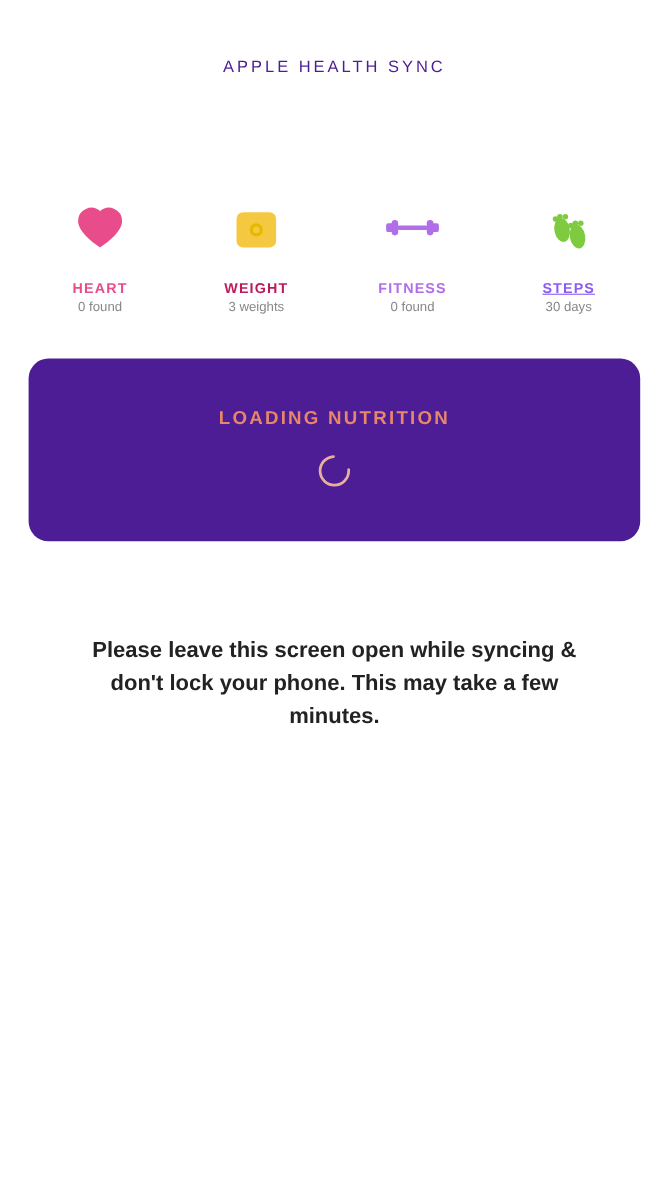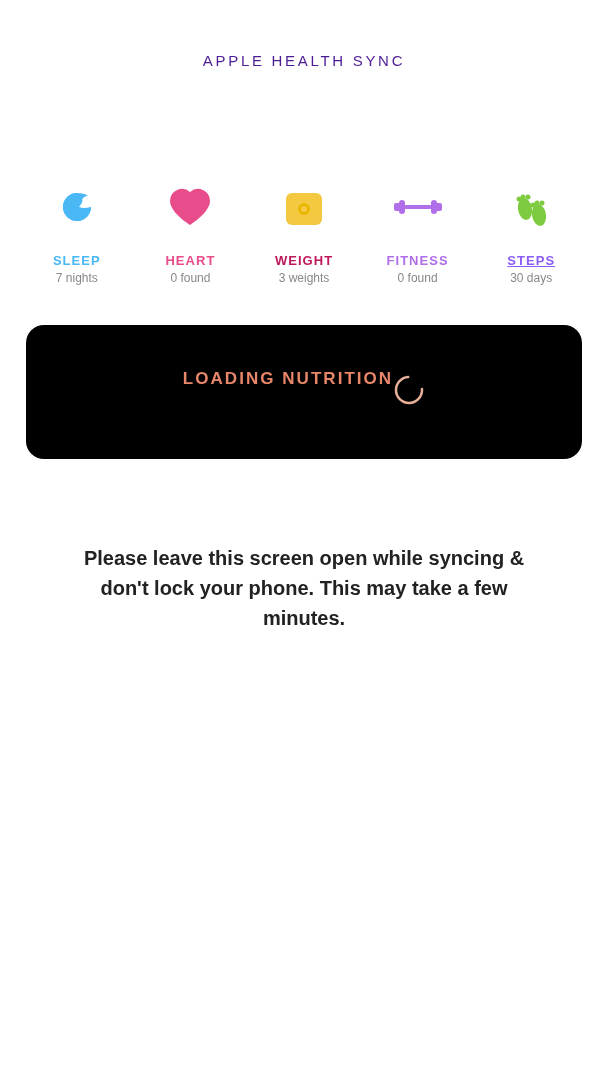--- a/index.html
+++ b/index.html
@@ -67,24 +67,24 @@
 
     .sleep-label { color: #4ab8f5; }
     .heart-label { color: #e84c8b; }
     .weight-label { color: #be185d; }
     .fitness-label { color: #b06ee8; }
     .steps-label { color: #8b5cf6; text-decoration: underline; }
 
     .loading-box {
       margin-top: 40px;
       width: 556px;
-      background-color: #000000;
+      background-color: #4c1d95;
       border-radius: 18px;
       display: flex;
-      flex-direction: row;
+      flex-direction: column;
       align-items: center;
       justify-content: center;
       padding: 44px 20px 48px 20px;
     }
 
     .loading-title {
       font-size: 17px;
       font-weight: 600;
       color: #e8866a;
       letter-spacing: 0.12em;
@@ -130,30 +130,20 @@
       font-weight: 400;
     }
   </style>
 </head>
 <body>
 
 <div class="page-title">APPLE HEALTH SYNC</div>
 
 <div class="icons-row">
 
-  <div class="icon-item">
-    <div class="icon-emoji">
-      <svg width="56" height="56" viewBox="0 0 56 56" fill="none">
-        <path d="M42 28c0 7.732-6.268 14-14 14-7.732 0-14-6.268-14-14 0-7.732 6.268-14 14-14 1.5 0 2.946.236 4.3.672A12 12 0 0130 28a12 12 0 0012 0z" fill="#4ab8f5"></path>
-        <path d="M30.3 14.672A13.96 13.96 0 0128 14c-7.732 0-14 6.268-14 14s6.268 14 14 14c7.732 0 14-6.268 14-14a13.96 13.96 0 01-4.3.672A12 12 0 0130 28c0-5.5 3.7-10.14 8.8-11.5A13.95 13.95 0 0030.3 14.672z" fill="#4ab8f5"></path>
-      </svg>
-    </div>
-    <div class="icon-label sleep-label">SLEEP</div>
-    <div class="icon-sublabel">7 nights</div>
-  </div>
 
   <div class="icon-item">
     <div class="icon-emoji">
       <svg width="56" height="56" viewBox="0 0 56 56" fill="none">
         <path d="M28 46s-20-12.5-20-24a12 12 0 0120-9.09A12 12 0 0148 22c0 11.5-20 24-20 24z" fill="#e84c8b"></path>
       </svg>
     </div>
     <div class="icon-label heart-label">HEART</div>
     <div class="icon-sublabel">0 found</div>
   </div>

